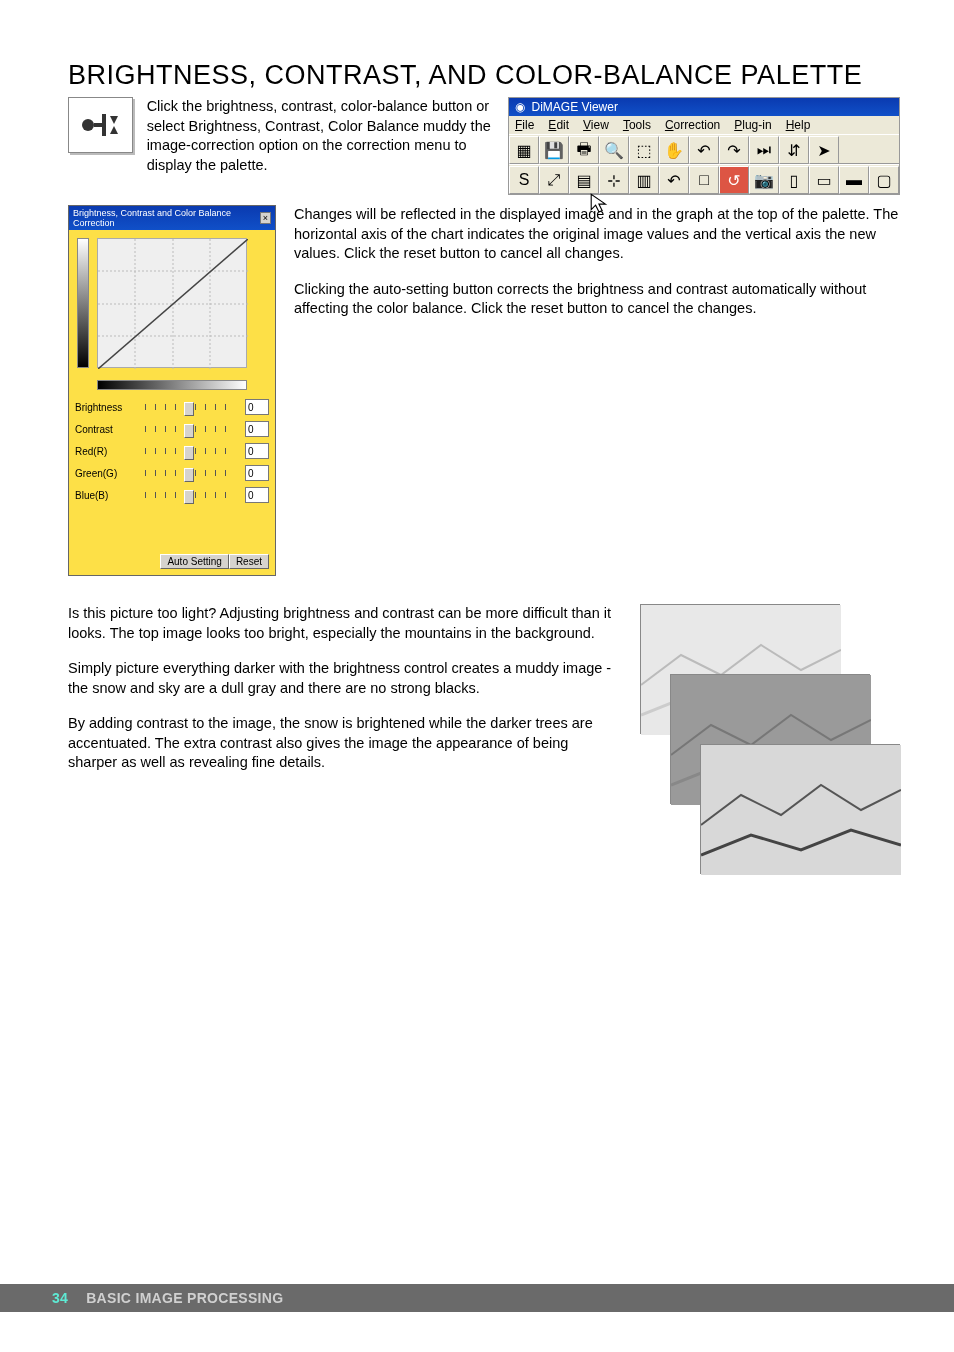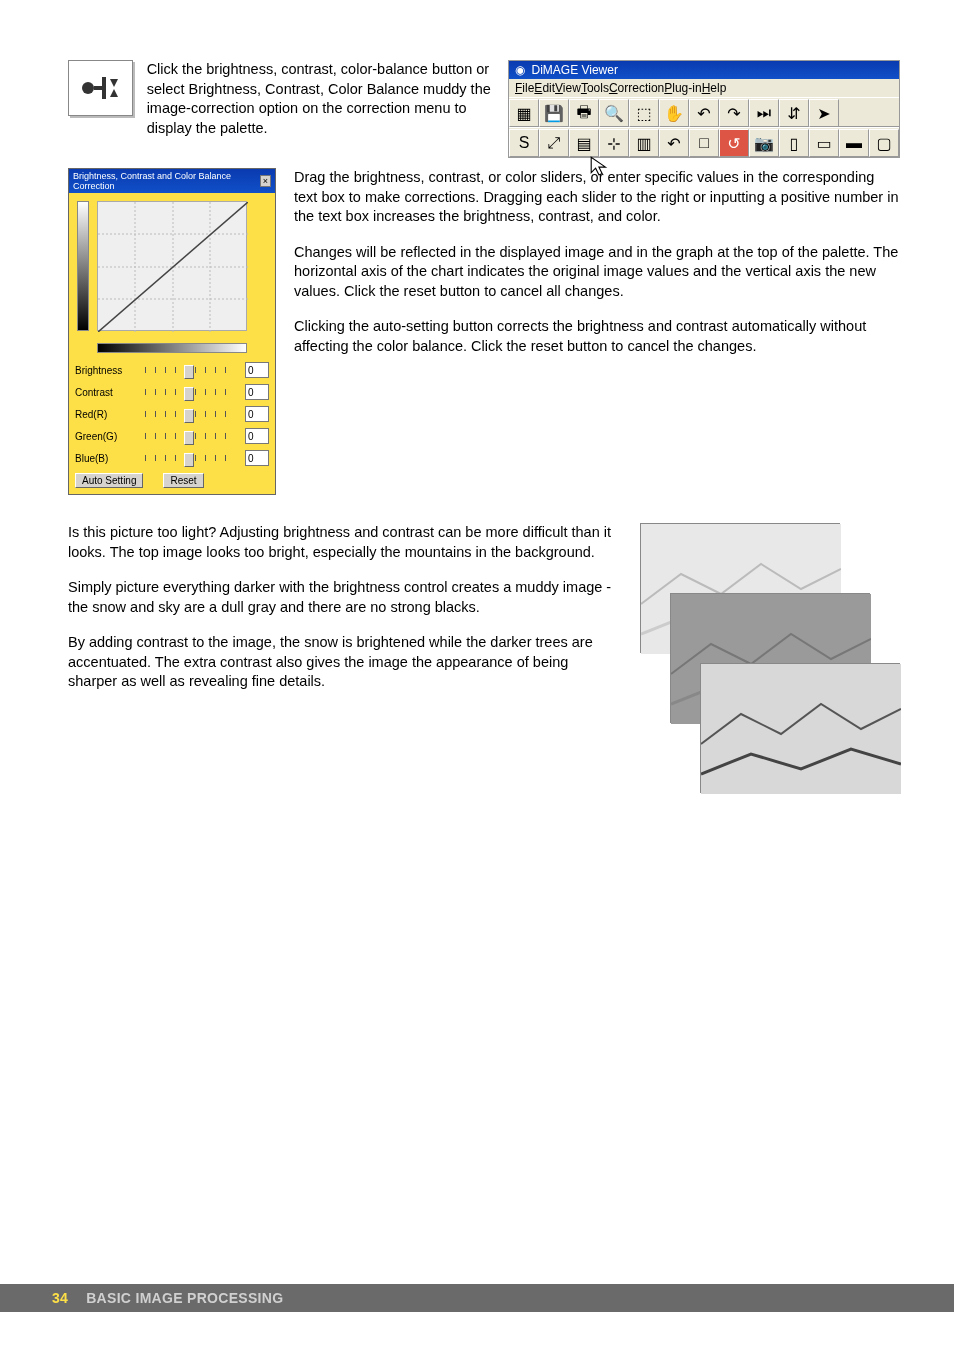--- a/index.html
+++ b/index.html
@@ -20,21 +20,21 @@
     box-shadow: 2px 2px 0 #bbb;
   }
   .icon-thumb svg { width: 40px; height: 34px; }
   .intro-text { width: 355px; font-size: 14.5px; line-height: 1.35; }
   .app-window { flex: 1; border: 1px solid #999; background: #e8e8e8; }
   .titlebar {
     background: linear-gradient(#0a3ab0,#1050c8);
     color: #fff; font-size: 12px; padding: 2px 6px;
     display: flex; align-items: center; gap: 6px;
   }
-  .menubar { background: #ece9d8; font-size: 12px; padding: 2px 6px; display: flex; }
+  .menubar { background: #ece9d8; font-size: 12px; padding: 2px 6px; display: flex; gap: 14px; }
   .menubar span { text-decoration: none; }
   .menubar span::first-letter { text-decoration: underline; }
   .toolbar-row { display: flex; background: #ece9d8; border-top: 1px solid #fff; border-bottom: 1px solid #999; height: 30px; }
   .tb-btn {
     width: 30px; height: 28px; border: 1px solid #999; border-top-color:#fff; border-left-color:#fff;
     margin: 1px 0 0 0; display:flex; align-items:center; justify-content:center;
     font-size: 16px; background:#ece9d8;
   }
   .tb-btn.active { background:#d54; color:#fff; }
   .cursor-arrow {
@@ -71,45 +71,46 @@
   .slider-row label { width:52px; font-size:10px; }
   .slider-track {
     flex:1; height:18px; position:relative;
     background: repeating-linear-gradient(90deg,#555 0 1px, transparent 1px 10px) center/100% 6px no-repeat;
   }
   .slider-thumb {
     position:absolute; left:48%; top:4px; width:10px; height:14px;
     background:#d6d3ce; border:1px solid #666; border-top-color:#fff; border-left-color:#fff;
   }
   .slider-val { width:24px; height:16px; background:#fff; border:1px solid #777; font-size:10px; padding:0 2px; }
-  .palette-btns { display:flex; gap:20px; padding:4px 6px 6px; }
+  .palette-btns { display:flex; justify-content:flex-end; gap:0; padding:4px 6px 6px;margin-top:44px; }
   .pbtn { font-size:10px; padding:1px 6px; background:#d6d3ce; border:1px solid #666; border-top-color:#fff; border-left-color:#fff; }
 
   .right-text { flex:1; font-size:14.5px; line-height:1.35; }
   .right-text p { margin-bottom: 16px; }
 
   .lower-row { display:flex; gap:20px; margin-top:28px; }
   .lower-text { flex:1; font-size:14.5px; line-height:1.35; }
   .lower-text p { margin-bottom:16px; }
   .photo-stack { width:260px; height:300px; position:relative; }
   .photo { position:absolute; border:1px solid #888; background:#ccc; }
   .photo svg { display:block; }
 
   .footer {
     position:absolute; bottom:40px; left:0; right:0;
     background:#6a6a6a; color:#d0d0d0; font-size:14px; font-weight:700;
     padding:6px 0 6px 52px; letter-spacing:0.3px;
     display:flex; align-items:center; gap:18px;
   }
-  .footer .pnum { color:#fde047; font-weight:700; }
+  .footer .pnum { color:#5eead4; font-weight:700; }
 </style>
 </head>
 <body>
 
 <div class="page">
+  <h1>BRIGHTNESS, CONTRAST, AND COLOR-BALANCE PALETTE</h1>
 
   <div class="intro-row">
     <div class="icon-thumb">
       <svg viewBox="0 0 40 34">
         <circle cx="8" cy="17" r="6" fill="#333"></circle>
         <rect x="14" y="15" width="8" height="4" fill="#333"></rect>
         <rect x="22" y="6" width="4" height="22" fill="#333"></rect>
         <polygon points="30,8 38,8 34,16" fill="#333"></polygon>
         <polygon points="30,26 38,26 34,18" fill="#333"></polygon>
       </svg>
@@ -226,21 +227,20 @@
             <input class="slider-val" value="0" style="">
           </div>
         </div>
       <div class="palette-btns">
         <button class="pbtn">Auto Setting</button>
         <button class="pbtn">Reset</button>
       </div>
     </div>
 
     <div class="right-text">
-      <p>Drag the brightness, contrast, or color sliders, or enter specific values in the corresponding text box to make corrections. Dragging each slider to the right or inputting a positive number in the text box increases the brightness, contrast, and color.</p>
       <p>Changes will be reflected in the displayed image and in the graph at the top of the palette. The horizontal axis of the chart indicates the original image values and the vertical axis the new values. Click the reset button to cancel all changes.</p>
       <p>Clicking the auto-setting button corrects the brightness and contrast automatically without affecting the color balance. Click the reset button to cancel the changes.</p>
     </div>
   </div>
 
   <div class="lower-row">
     <div class="lower-text">
       <p>Is this picture too light? Adjusting brightness and contrast can be more difficult than it looks. The top image looks too bright, especially the mountains in the background.</p>
       <p>Simply picture everything darker with the brightness control creates a muddy image - the snow and sky are a dull gray and there are no strong blacks.</p>
       <p>By adding contrast to the image, the snow is brightened while the darker trees are accentuated. The extra contrast also gives the image the appearance of being sharper as well as revealing fine details.</p>

